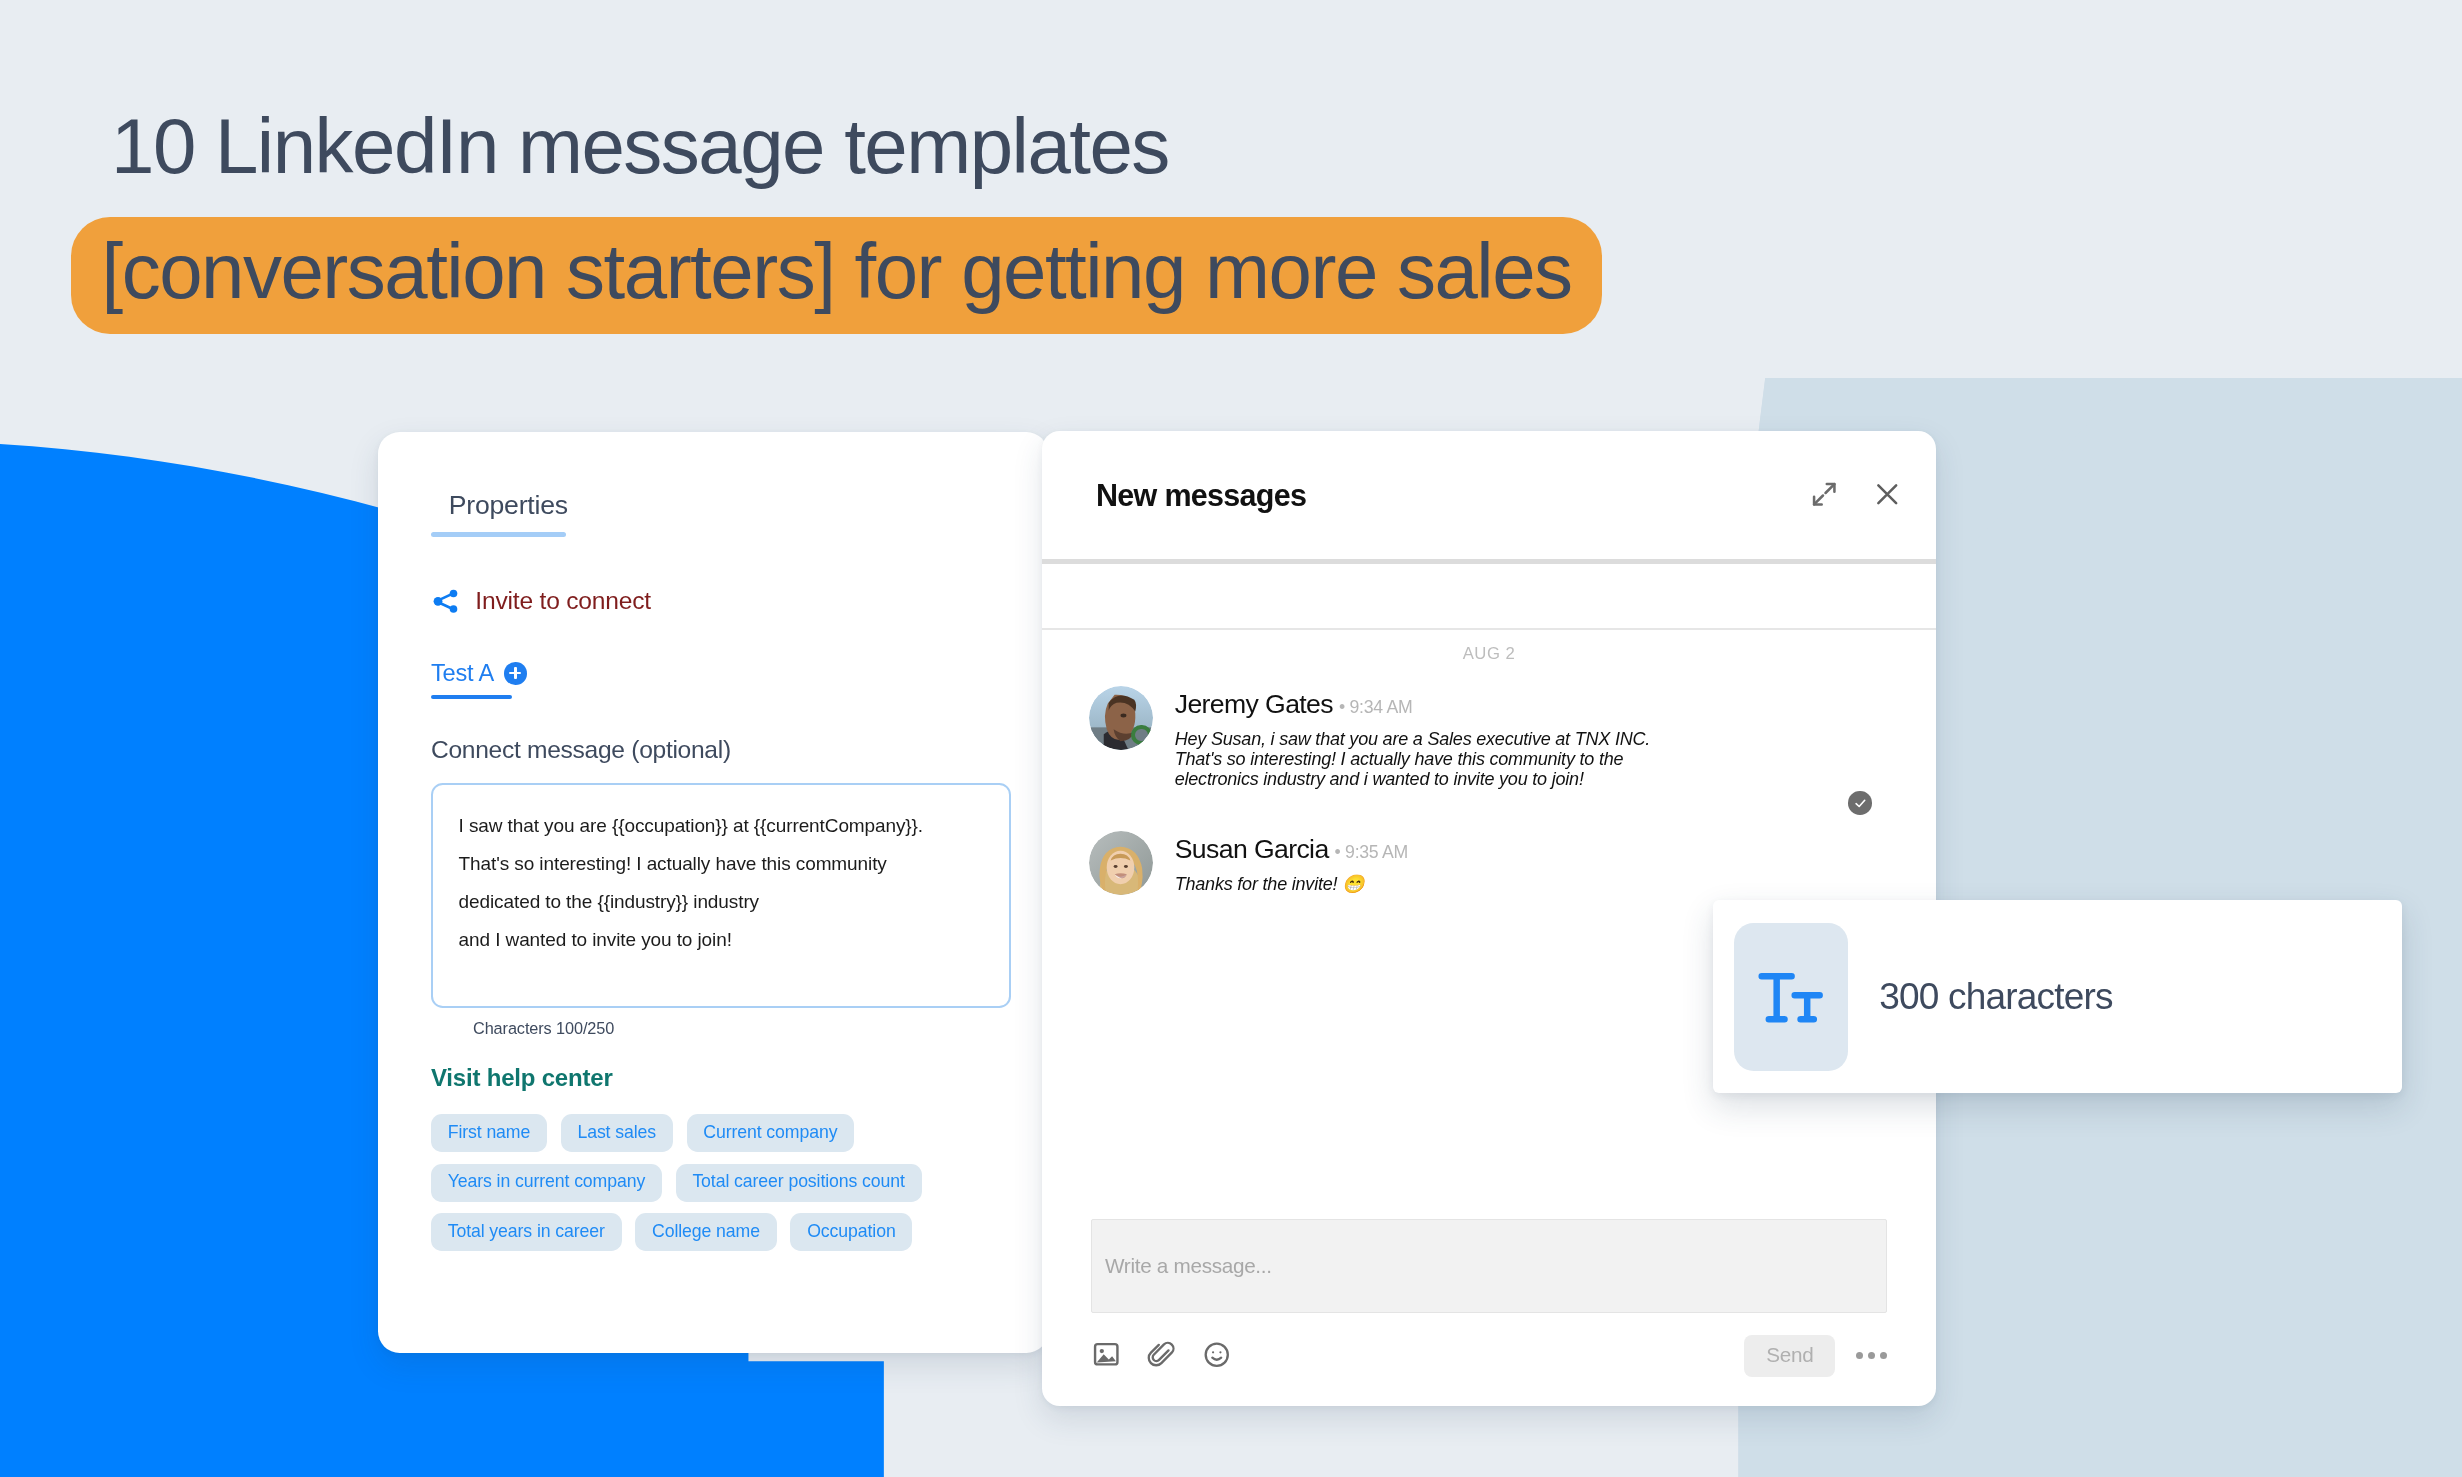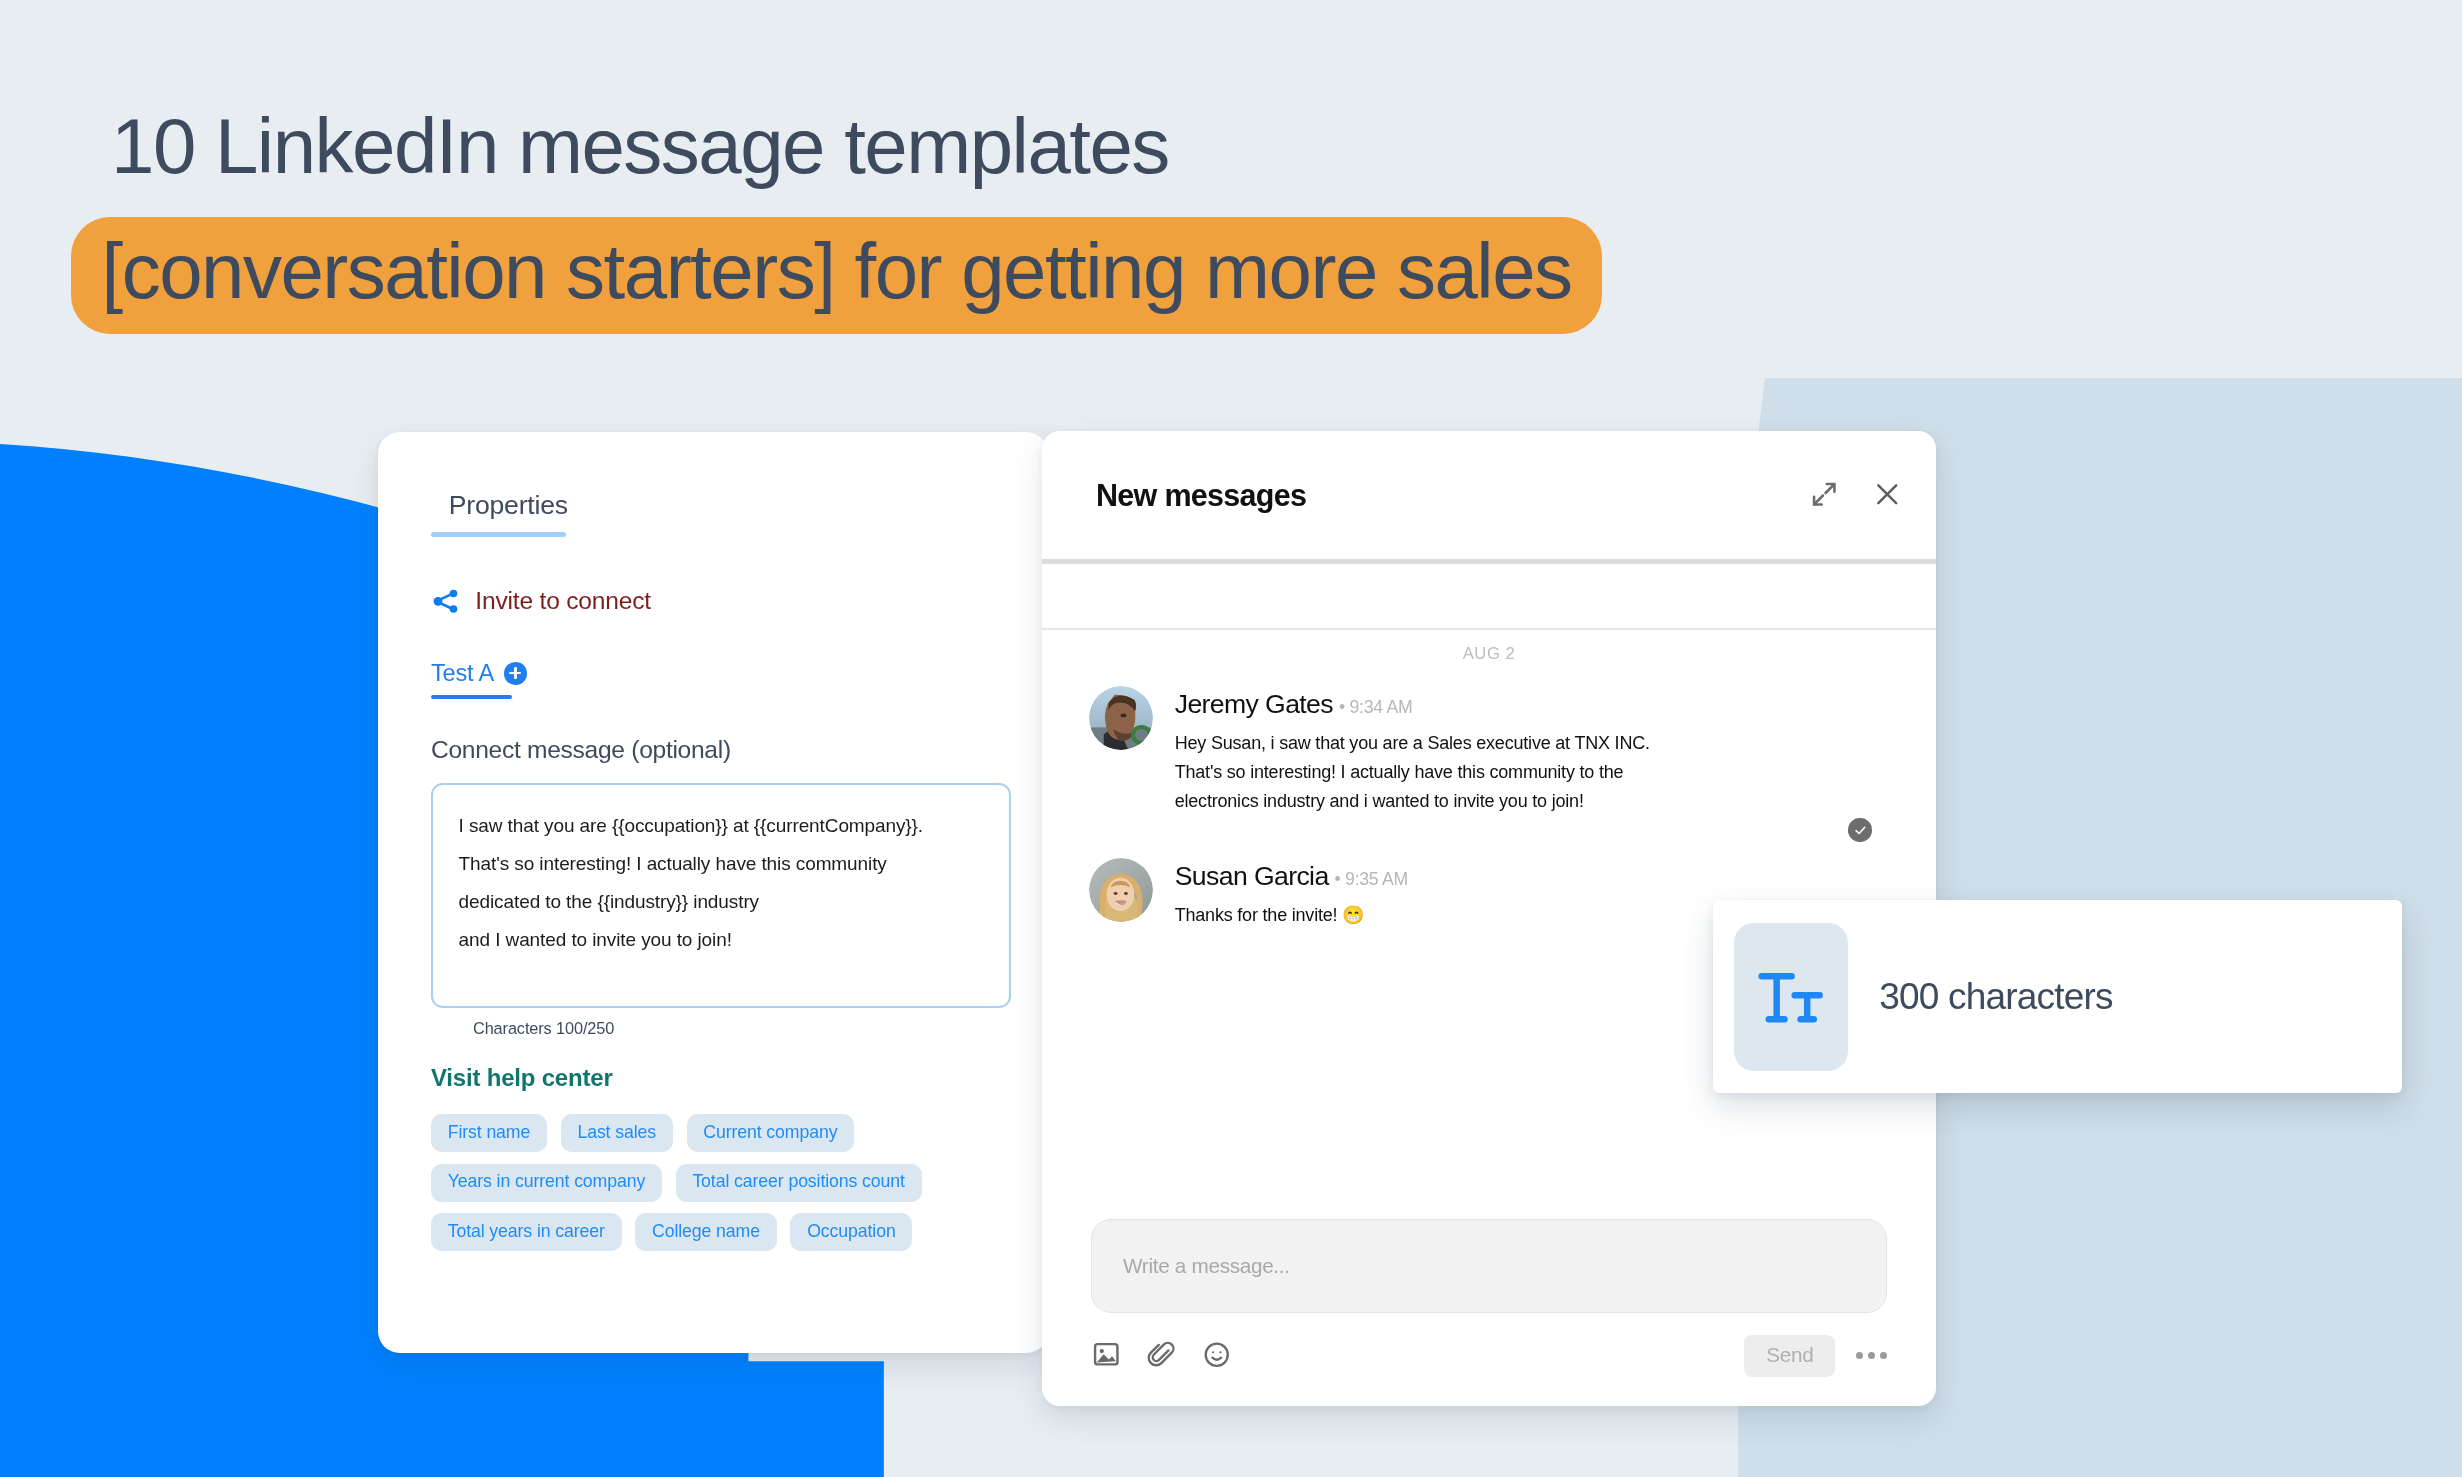--- a/index.html
+++ b/index.html
@@ -180,40 +180,41 @@
     width:20.7px; height:20.7px; border-radius:50%;
     border:4.4px solid #3a7d3f; background:transparent;
     z-index:3;
   }
   .msg-body{ padding-top:3px; }
   .msg-head{ display:flex; align-items:baseline; gap:6px; }
   .msg-name{ font-size:26.6px; color:#111; letter-spacing:-0.6px; }
   .msg-time{ font-size:17.7px; color:#b6b6b6; letter-spacing:-0.3px; }
   .msg-text{
     margin-top:8.9px;
-    font-size:18px; line-height:29px; color:#111; letter-spacing:-0.2px;
+    font-size:18px; line-height:20px; color:#111; letter-spacing:-0.2px;
     white-space:pre-line;
+    font-style:italic;
   }
   .read-receipt{
     position:absolute; right:64px; bottom:-25.6px;
     width:23.6px; height:23.6px; border-radius:50%;
     background:#6d6d6d; display:flex; align-items:center; justify-content:center;
   }
 
   .composer{
     position:absolute; left:0; right:0; bottom:0;
     padding:0 49px 29.5px 49px;
   }
   .composer-box{
     height:94px;
     background:#f2f2f2;
     border:1.5px solid #e4e4e4;
-    border-radius:20px;
+    border-radius:2px;
     display:flex; align-items:center;
-    padding-left:31px;
+    padding-left:13px;
   }
   .composer-placeholder{ font-size:20.7px; color:#a8a8a8; letter-spacing:-0.3px; }
   .composer-bar{
     margin-top:21.7px;
     display:flex; align-items:center;
   }
   .composer-tools{ display:flex; align-items:center; gap:25.6px; }
   .spacer{ flex:1; }
   .send-btn{
     background:#ededed; color:#b0b0b0;

